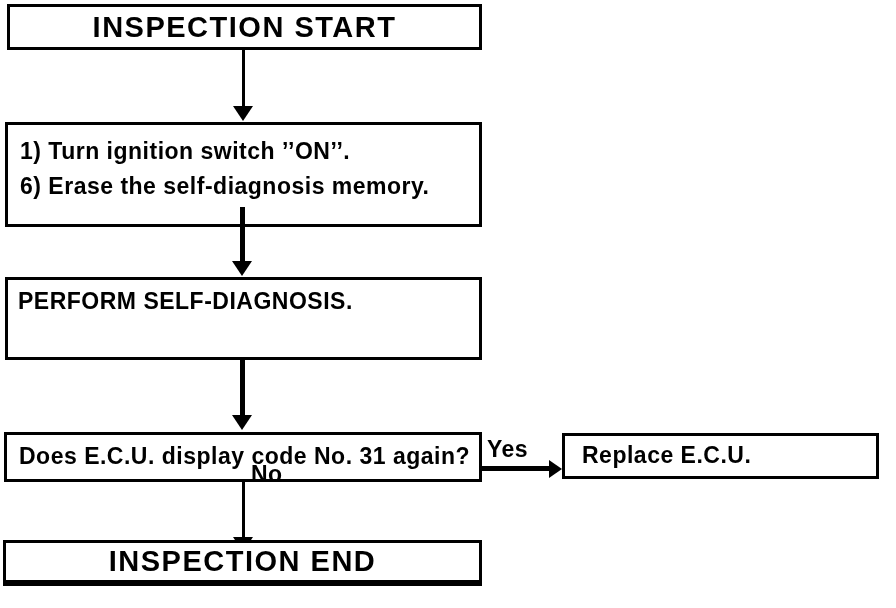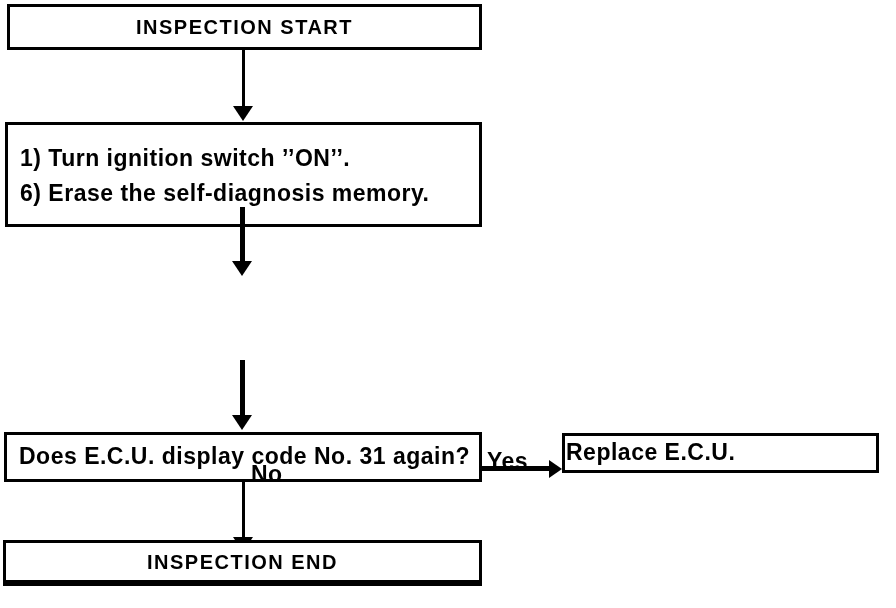--- a/index.html
+++ b/index.html
@@ -23,21 +23,21 @@
     border: 3px solid #000000;
     background: #ffffff;
     font-size: 23px;
     letter-spacing: 0.5px;
     line-height: 1.2;
   }
   .node.centered {
     display: flex;
     align-items: center;
     justify-content: center;
-    font-size: 20px;
+    font-size: 29px;
     letter-spacing: 1.5px;
   }
   .node.vcenter {
     display: flex;
     align-items: center;
   }
   .vline, .hline {
     position: absolute;
     background: #000000;
   }
@@ -58,41 +58,41 @@
     border-left: 13px solid #000000;
   }
   .edge-label {
     position: absolute;
     font-size: 23px;
     letter-spacing: 0.5px;
   }
 
   
   #n-start    { left: 7px;   top: 4px;   width: 475px; height: 46px; }
-  #n-prepare  { left: 5px;   top: 122px; width: 477px; height: 105px; padding: 16px 0 0 12px; }
+  #n-prepare  { left: 5px;   top: 122px; width: 477px; height: 105px; padding: 9px 0 0 12px; }
   #n-prepare .step-line { line-height: 35px; white-space: nowrap; }
   #n-perform  { left: 5px;   top: 277px; width: 477px; height: 83px; padding: 8px 0 0 10px; }
   #n-decision { left: 4px;   top: 432px; width: 478px; height: 50px; padding-left: 12px; }
-  #n-replace  { left: 562px; top: 433px; width: 317px; height: 40px; padding-left: 1px; }
+  #n-replace  { left: 562px; top: 433px; width: 317px; height: 46px; padding-left: 17px; }
   #n-end      { left: 3px;   top: 540px; width: 479px; height: 46px; border-bottom-width: 6px; }
 
   
   #a1-line { left: 242px; top: 50px;  width: 3px; height: 58px; }
   #a1-head { left: 233px; top: 106px; }
   #a2-line { left: 240px; top: 207px; width: 5px; height: 55px; }
   #a2-head { left: 232px; top: 261px; }
   #a3-line { left: 240px; top: 360px; width: 5px; height: 56px; }
   #a3-head { left: 232px; top: 415px; }
   #yes-line { left: 482px; top: 466px; width: 68px; height: 5px; }
   #yes-head { left: 549px; top: 460px; }
   #no-line  { left: 242px; top: 482px; width: 3px; height: 56px; }
   #no-head  { left: 233px; top: 537px; }
 
   
-  #yes-label { left: 487px; top: 448px; }
+  #yes-label { left: 487px; top: 436px; }
   #no-label  { left: 251px; top: 461px; }
 </style>
 </head>
 <body>
 
 <div class="canvas">
 
   <div class="node centered" id="n-start">
     <span>INSPECTION START</span>
   </div>
@@ -101,20 +101,23 @@
   <div class="tri-down" id="a1-head"></div>
 
   <div class="node" id="n-prepare">
     <div class="step-line">1) Turn ignition switch ’’ON’’.</div>
     <div class="step-line">6) Erase the self-diagnosis memory.</div>
   </div>
 
   <div class="vline" id="a2-line"></div>
   <div class="tri-down" id="a2-head"></div>
 
+  <div class="node" id="n-perform">
+    <span>PERFORM SELF-DIAGNOSIS.</span>
+  </div>
 
   <div class="vline" id="a3-line"></div>
   <div class="tri-down" id="a3-head"></div>
 
   <div class="node vcenter" id="n-decision">
     <span>Does E.C.U. display code No. 31 again?</span>
   </div>
 
   <div class="edge-label" id="yes-label">Yes</div>
   <div class="hline" id="yes-line"></div>

